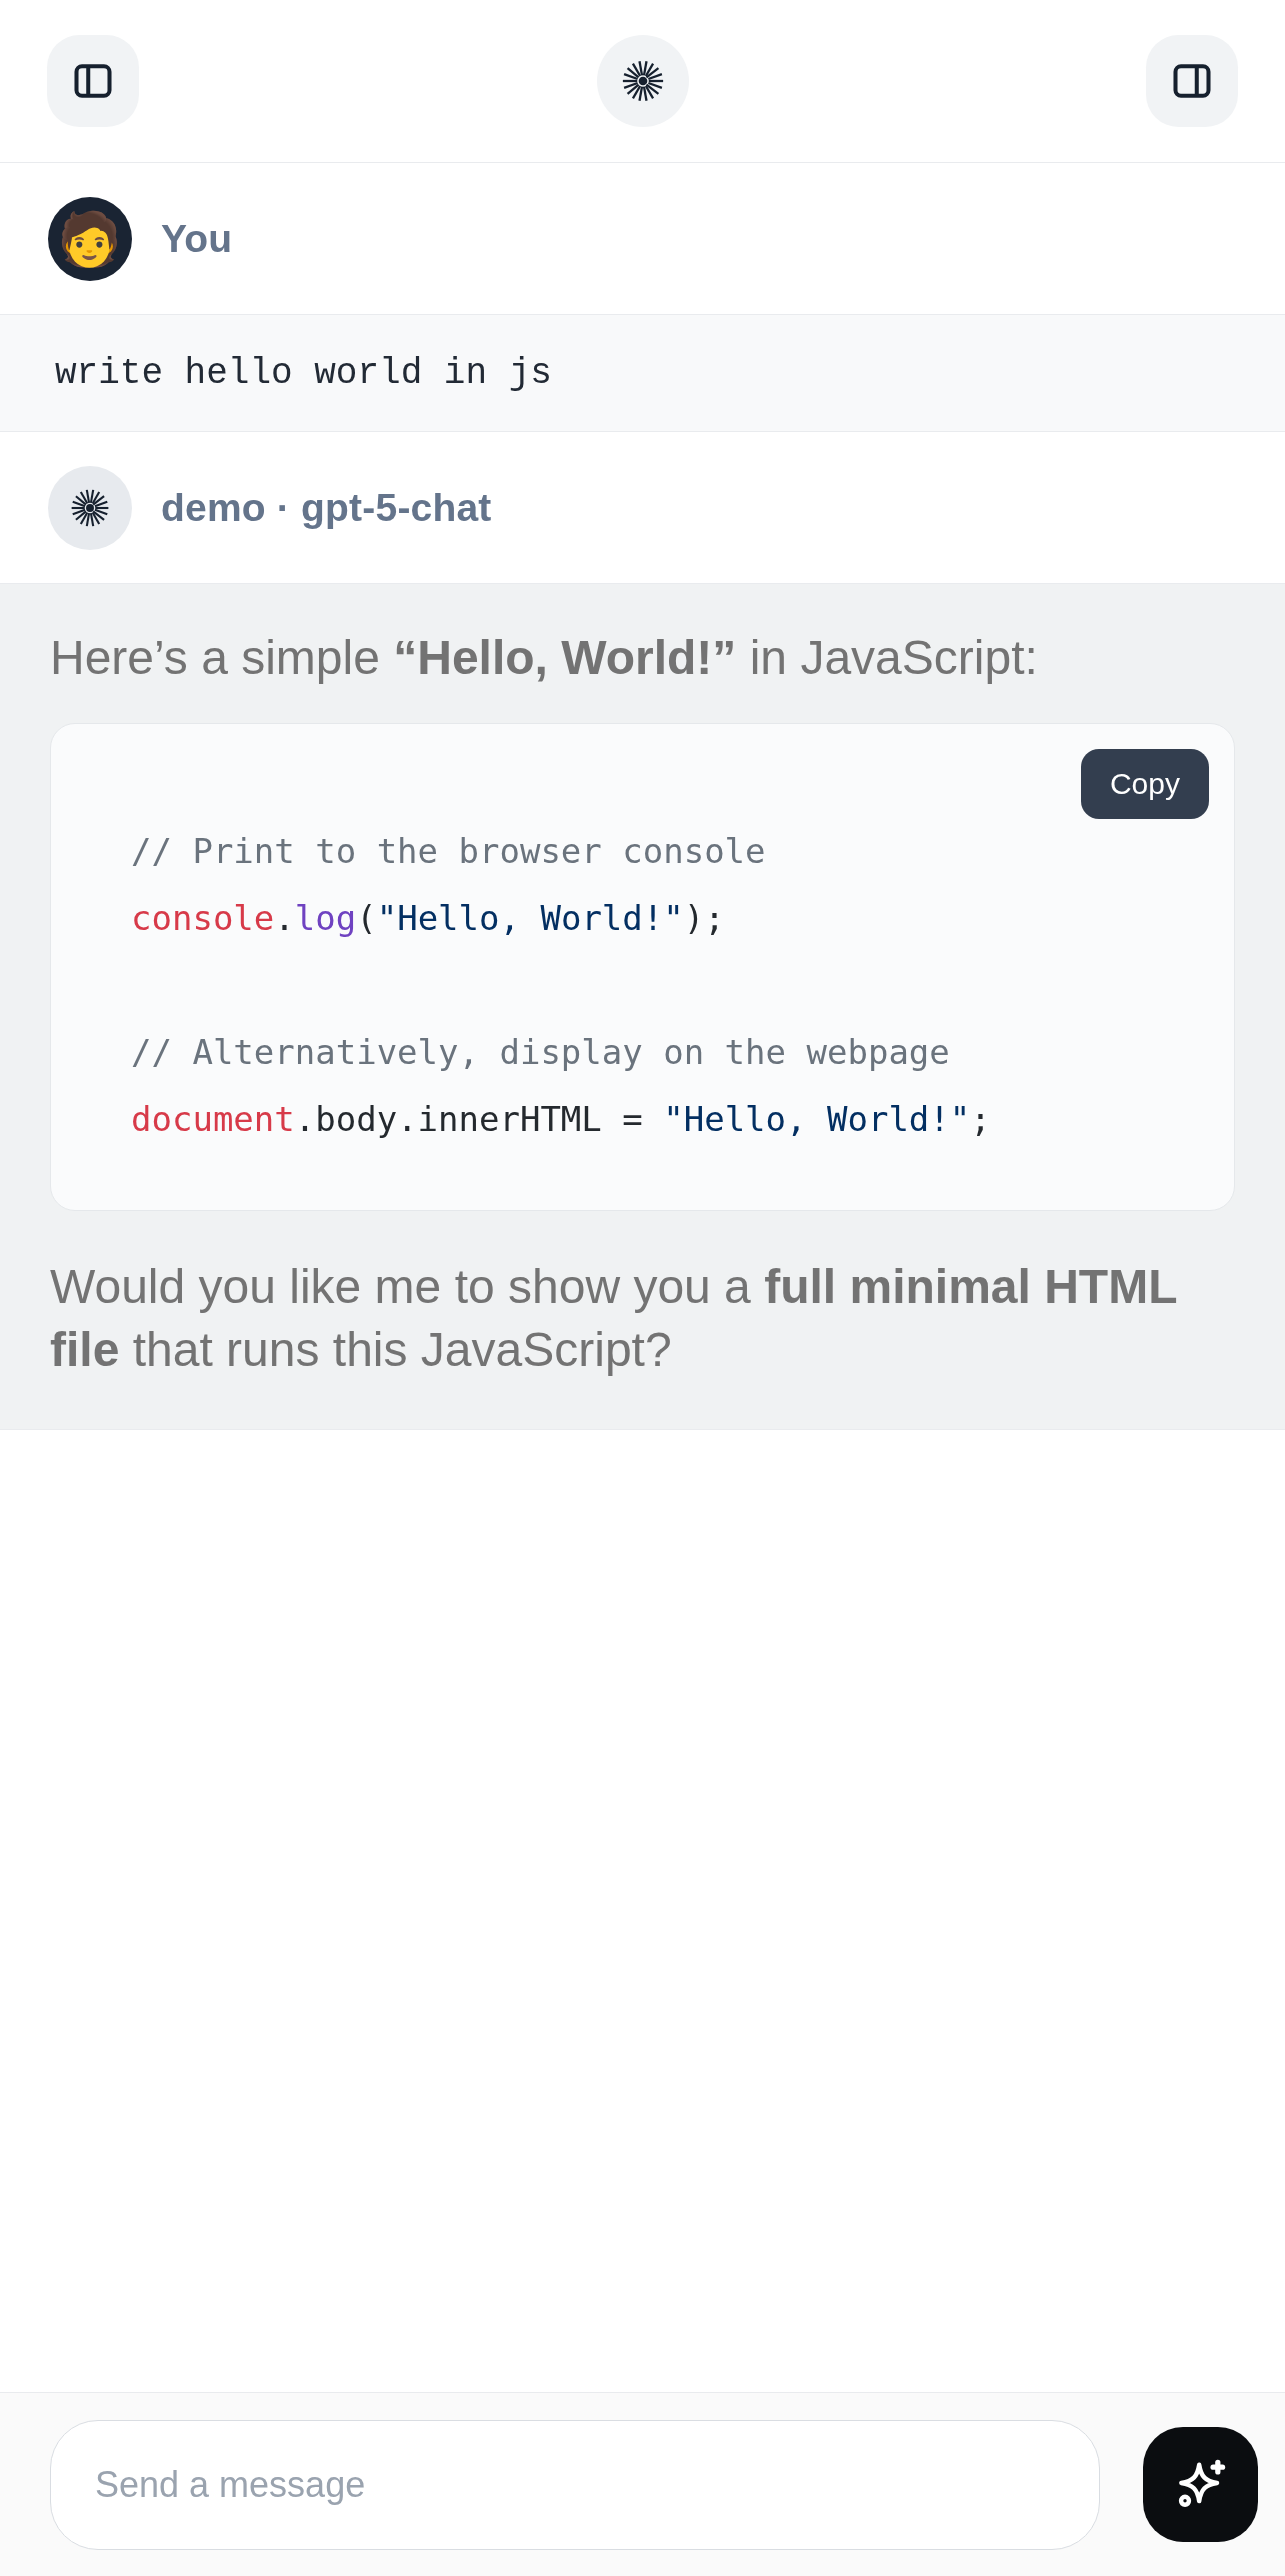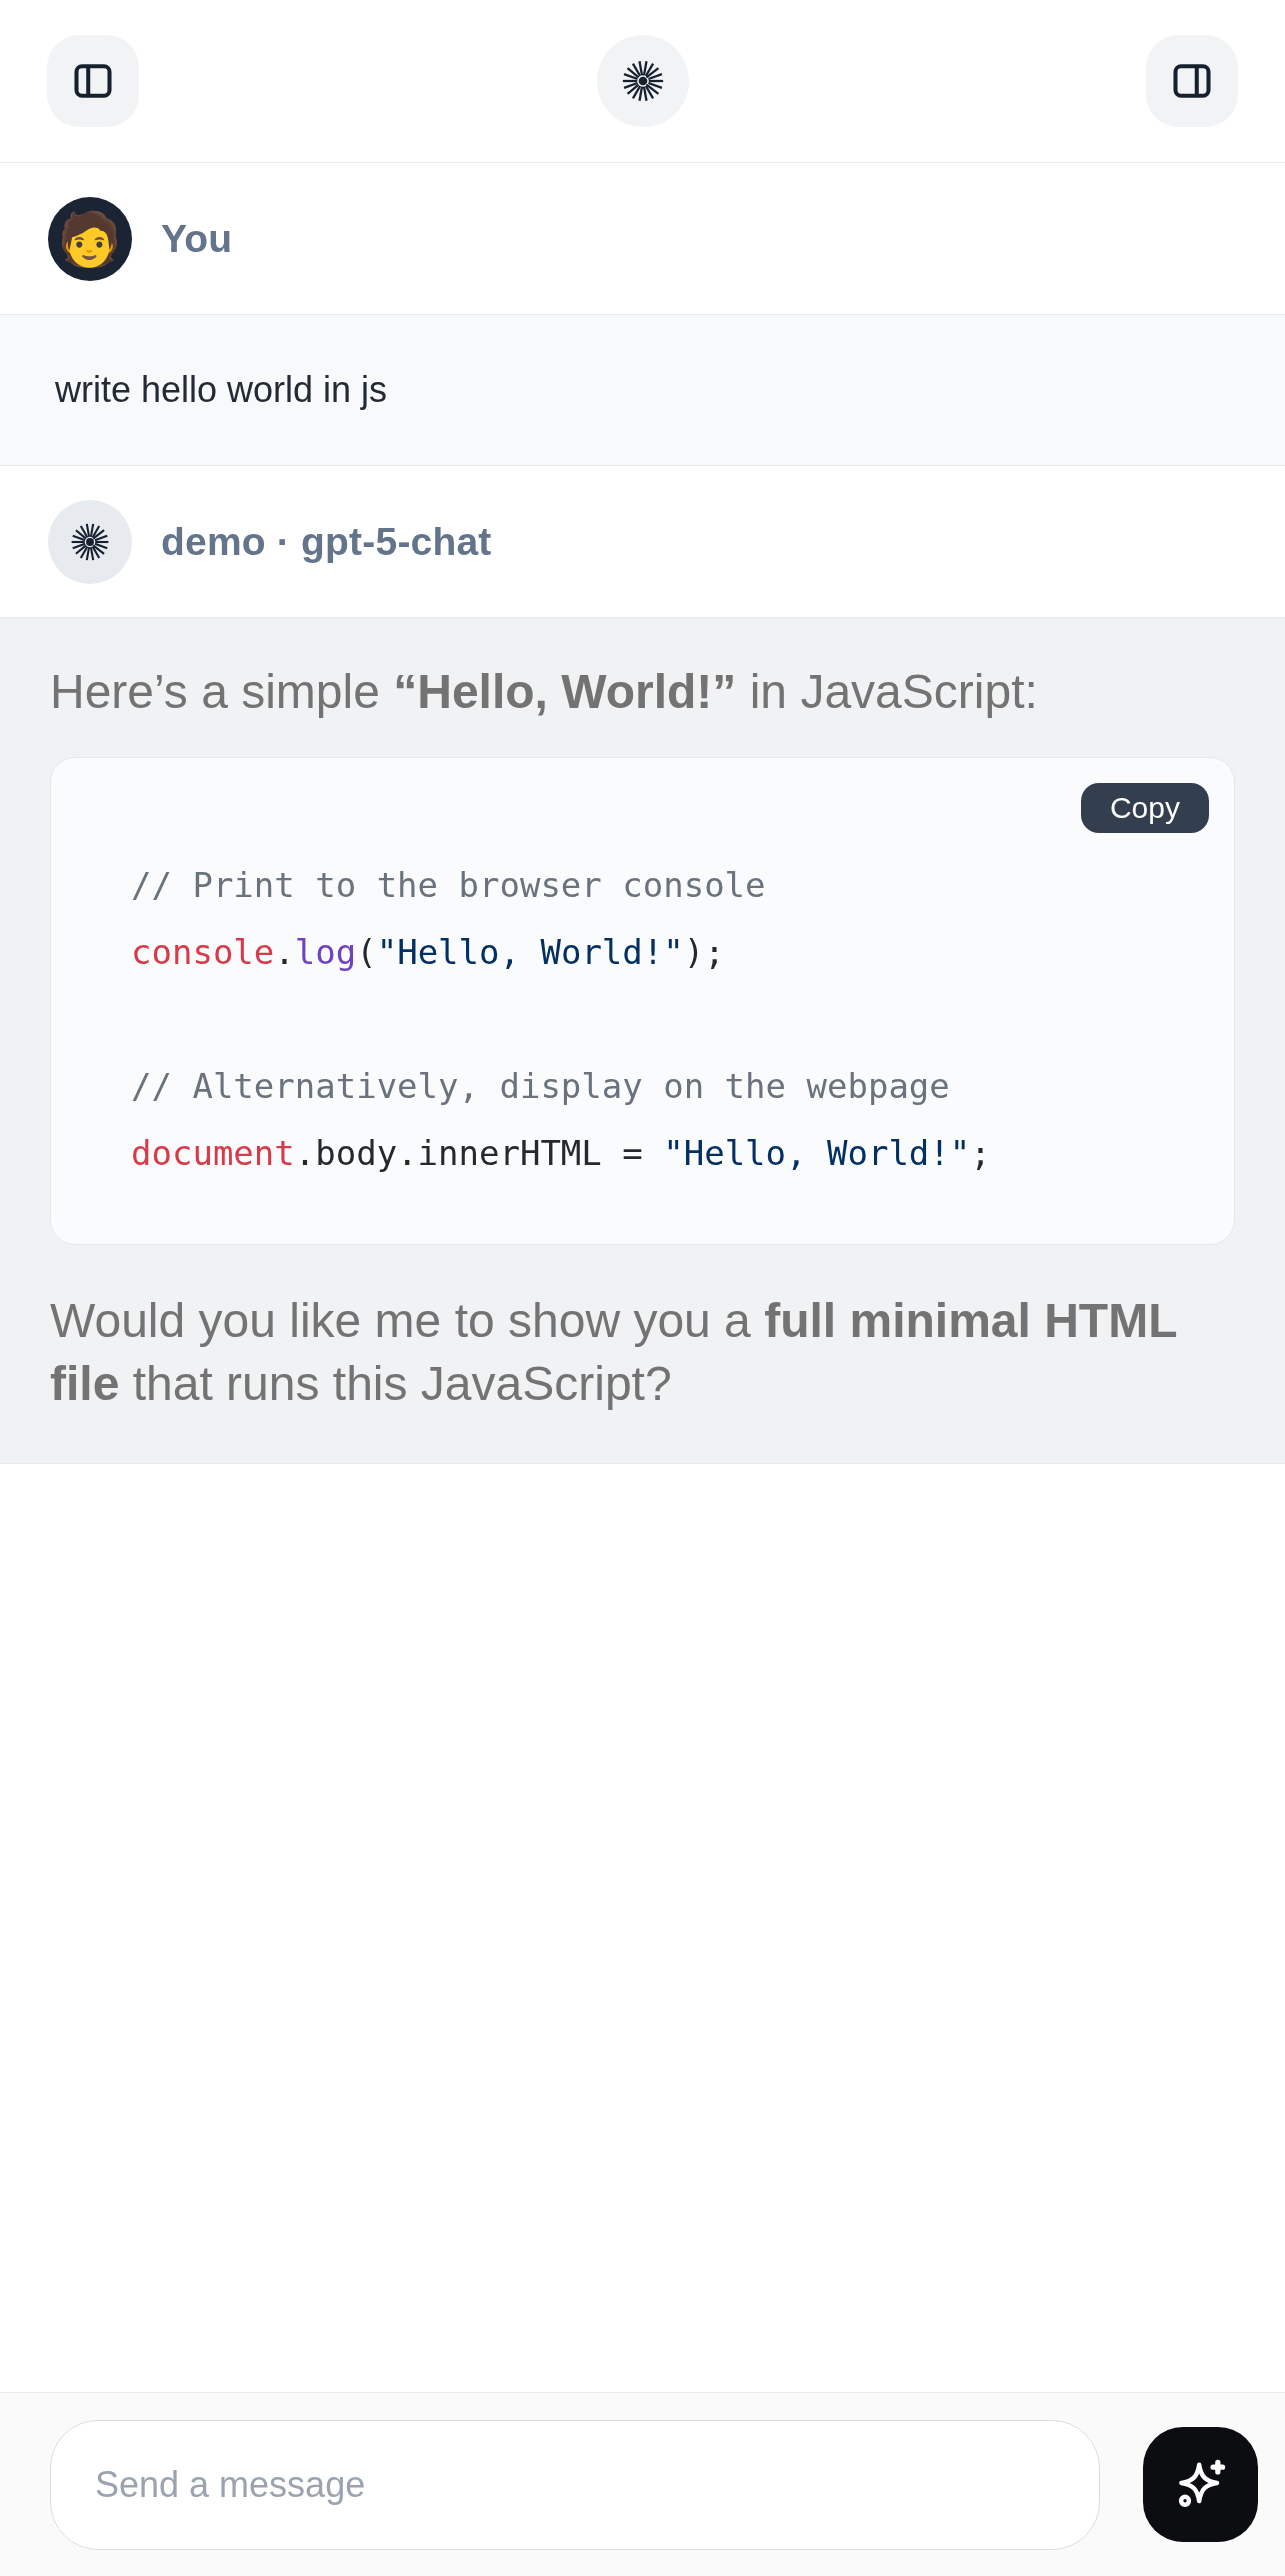--- a/index.html
+++ b/index.html
@@ -40,26 +40,27 @@
   }
   .avatar.user { background: var(--user-avatar-bg, #1a2433); font-size: 52px; line-height: 1; }
   .avatar.assistant { background: var(--assistant-avatar-bg, #e7eaee); }
   .sender {
     font-size: 39px; font-weight: 700; color: var(--sender-color, #64748b);
     letter-spacing: 0.2px;
   }
 
   
   .user-msg {
-    flex: none; height: 152px;
+    flex: none; height: 118px;
     background: var(--user-block-bg, #f8f9fa);
     border-top: 1.9px solid var(--border, #e9ebee);
     border-bottom: 1.9px solid var(--border, #e9ebee);
     display: flex; align-items: center; padding: 0 55px;
     font-size: 36px;
+    font-family: Liberation Mono, monospace;
   }
 
   
   .assistant-block {
     flex: none;
     background: var(--assistant-block-bg, #f0f2f3);
     border-top: 1.9px solid var(--border, #e9ebee);
     border-bottom: 1.9px solid var(--border, #e9ebee);
     padding: 42px 50px 48px 50px;
   }
@@ -77,21 +78,21 @@
   }
   .codebox pre {
     margin: 0; padding: 94px 38px 57px 80px;
     font-family: "DejaVu Sans Mono", monospace;
     font-size: 34px; line-height: 67px; white-space: pre;
     color: var(--code-plain, #24292e);
     overflow: hidden;
   }
   .copy-btn {
     position: absolute; top: 25px; right: 25px;
-    height: 50px; padding: 0 29px;
+    height: 70px; padding: 0 29px;
     background: var(--copy-button-bg, #333e4f); color: #ffffff;
     font-family: "Liberation Sans", sans-serif; font-size: 30px;
     border: none; border-radius: 18px; cursor: pointer;
   }
   .tok-comment { color: var(--code-comment, #6a737d); }
   .tok-red     { color: var(--code-keyword, #d73a49); }
   .tok-purple  { color: var(--code-function, #6f42c1); }
   .tok-string  { color: var(--code-string, #032f62); }
   .tok-plain   { color: var(--code-plain, #24292e); }
 

